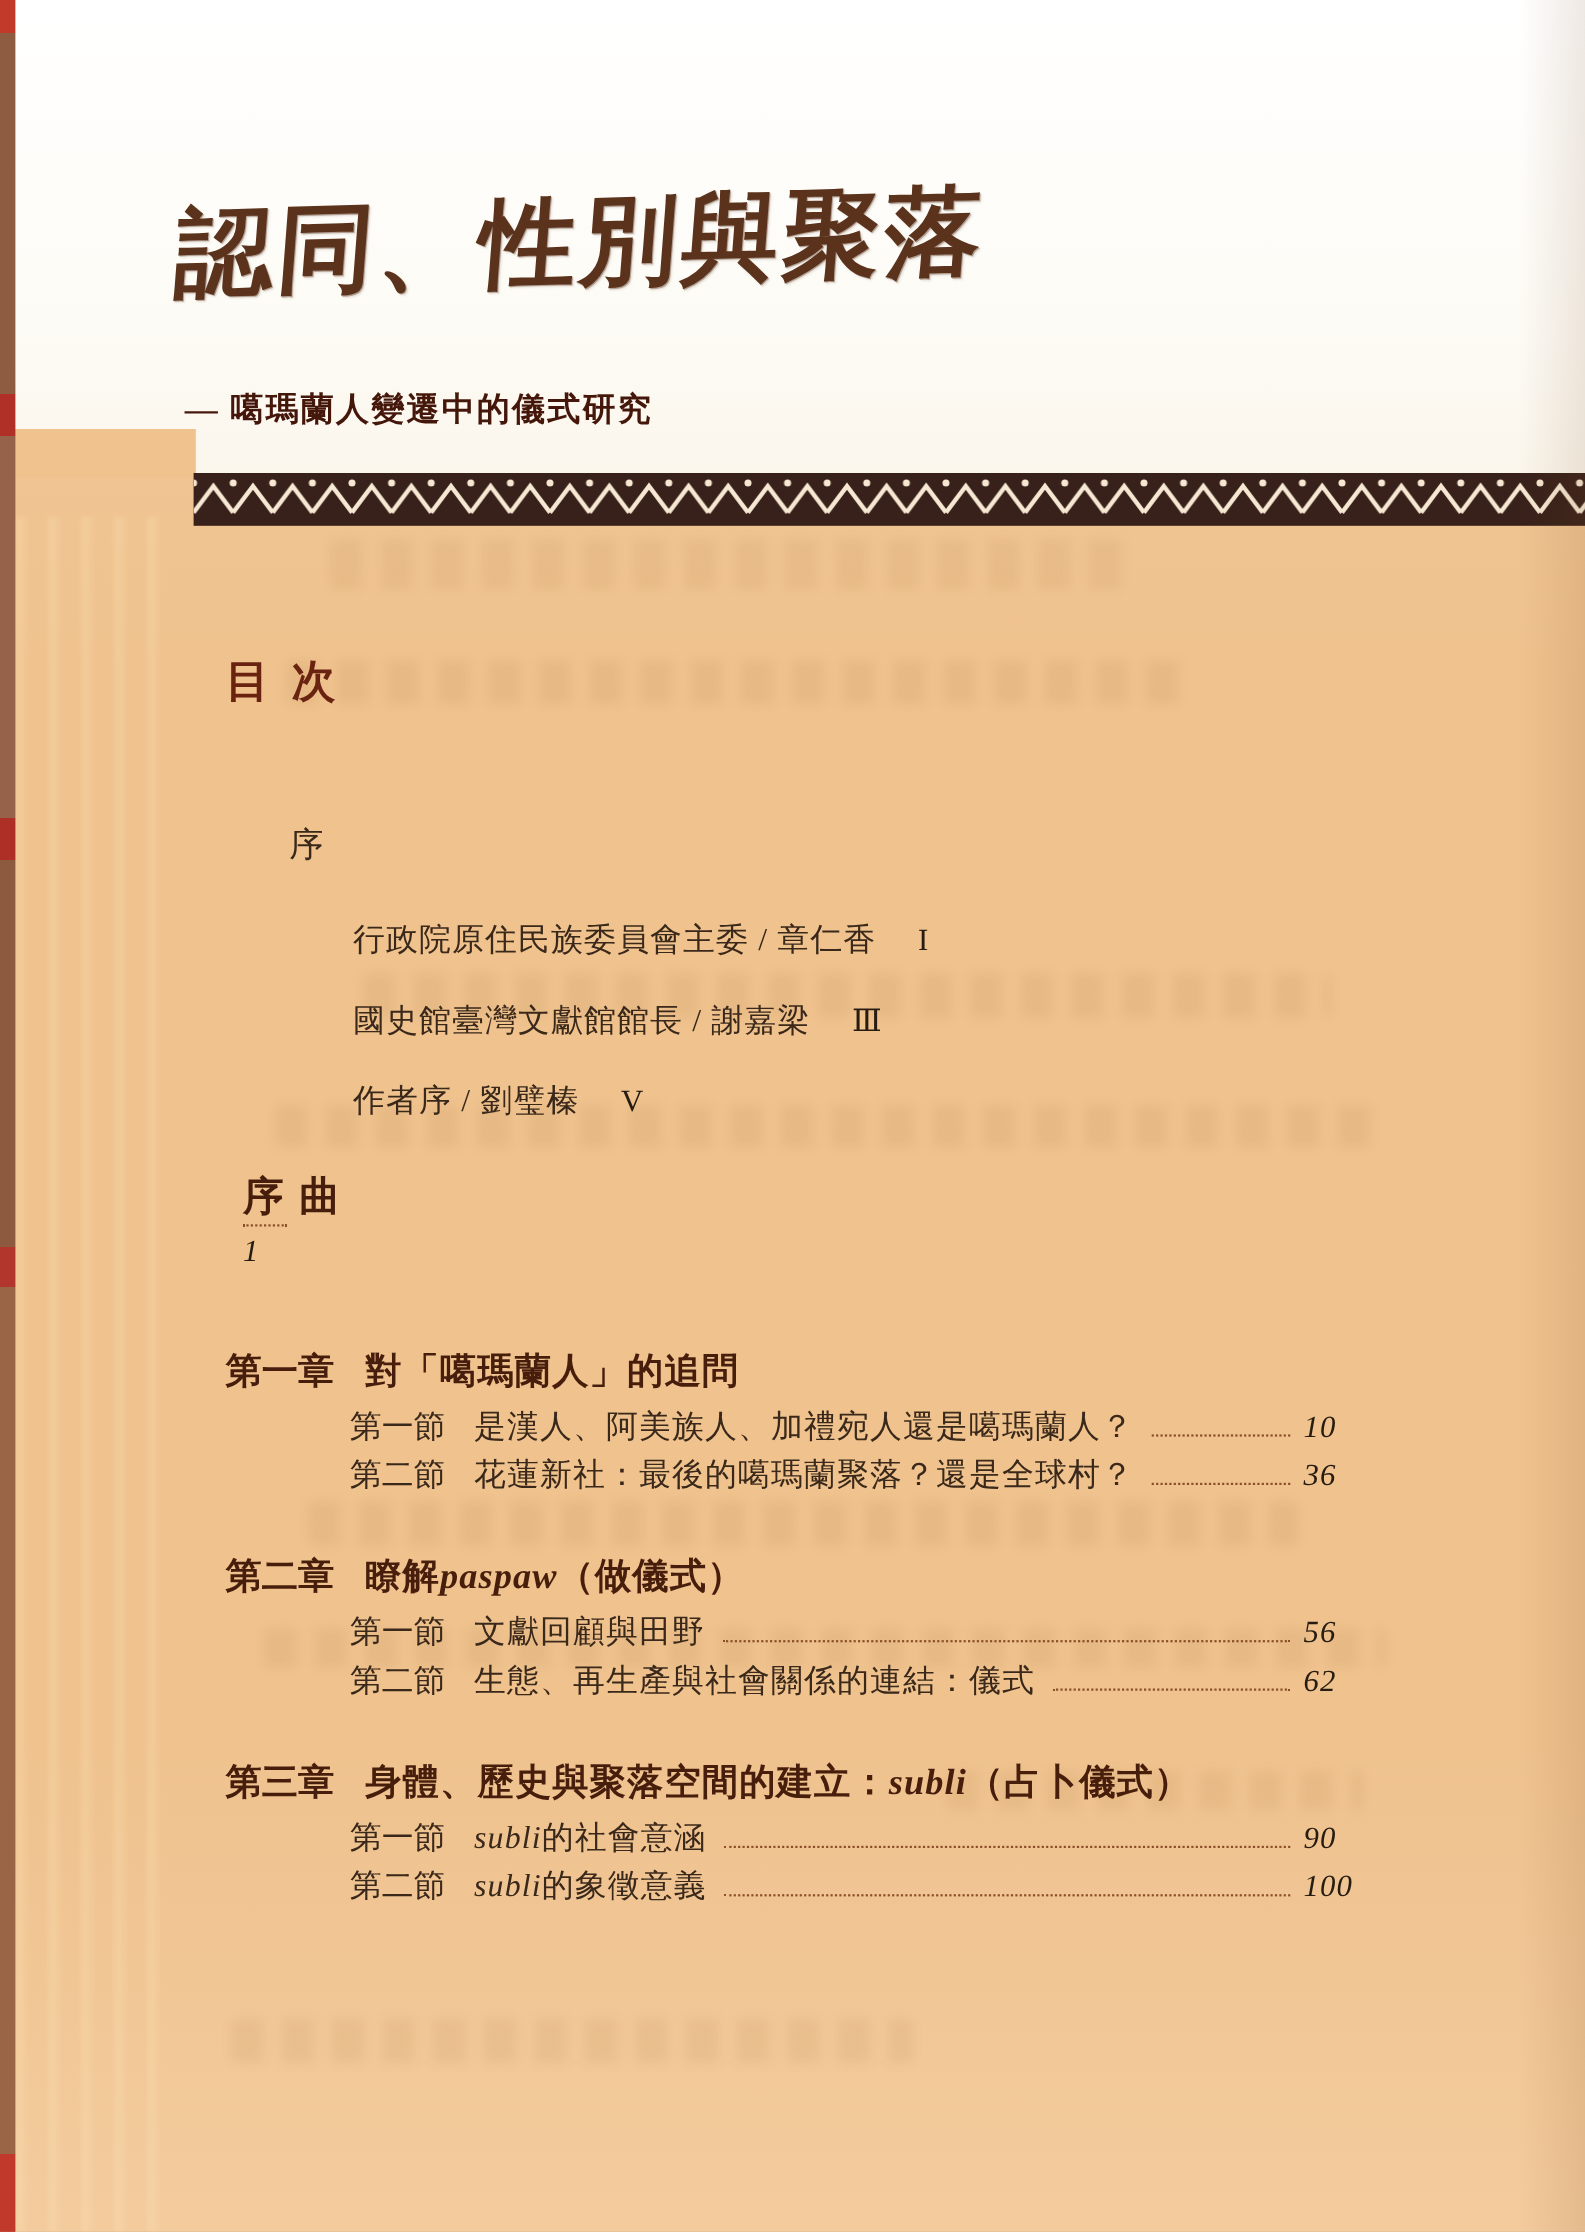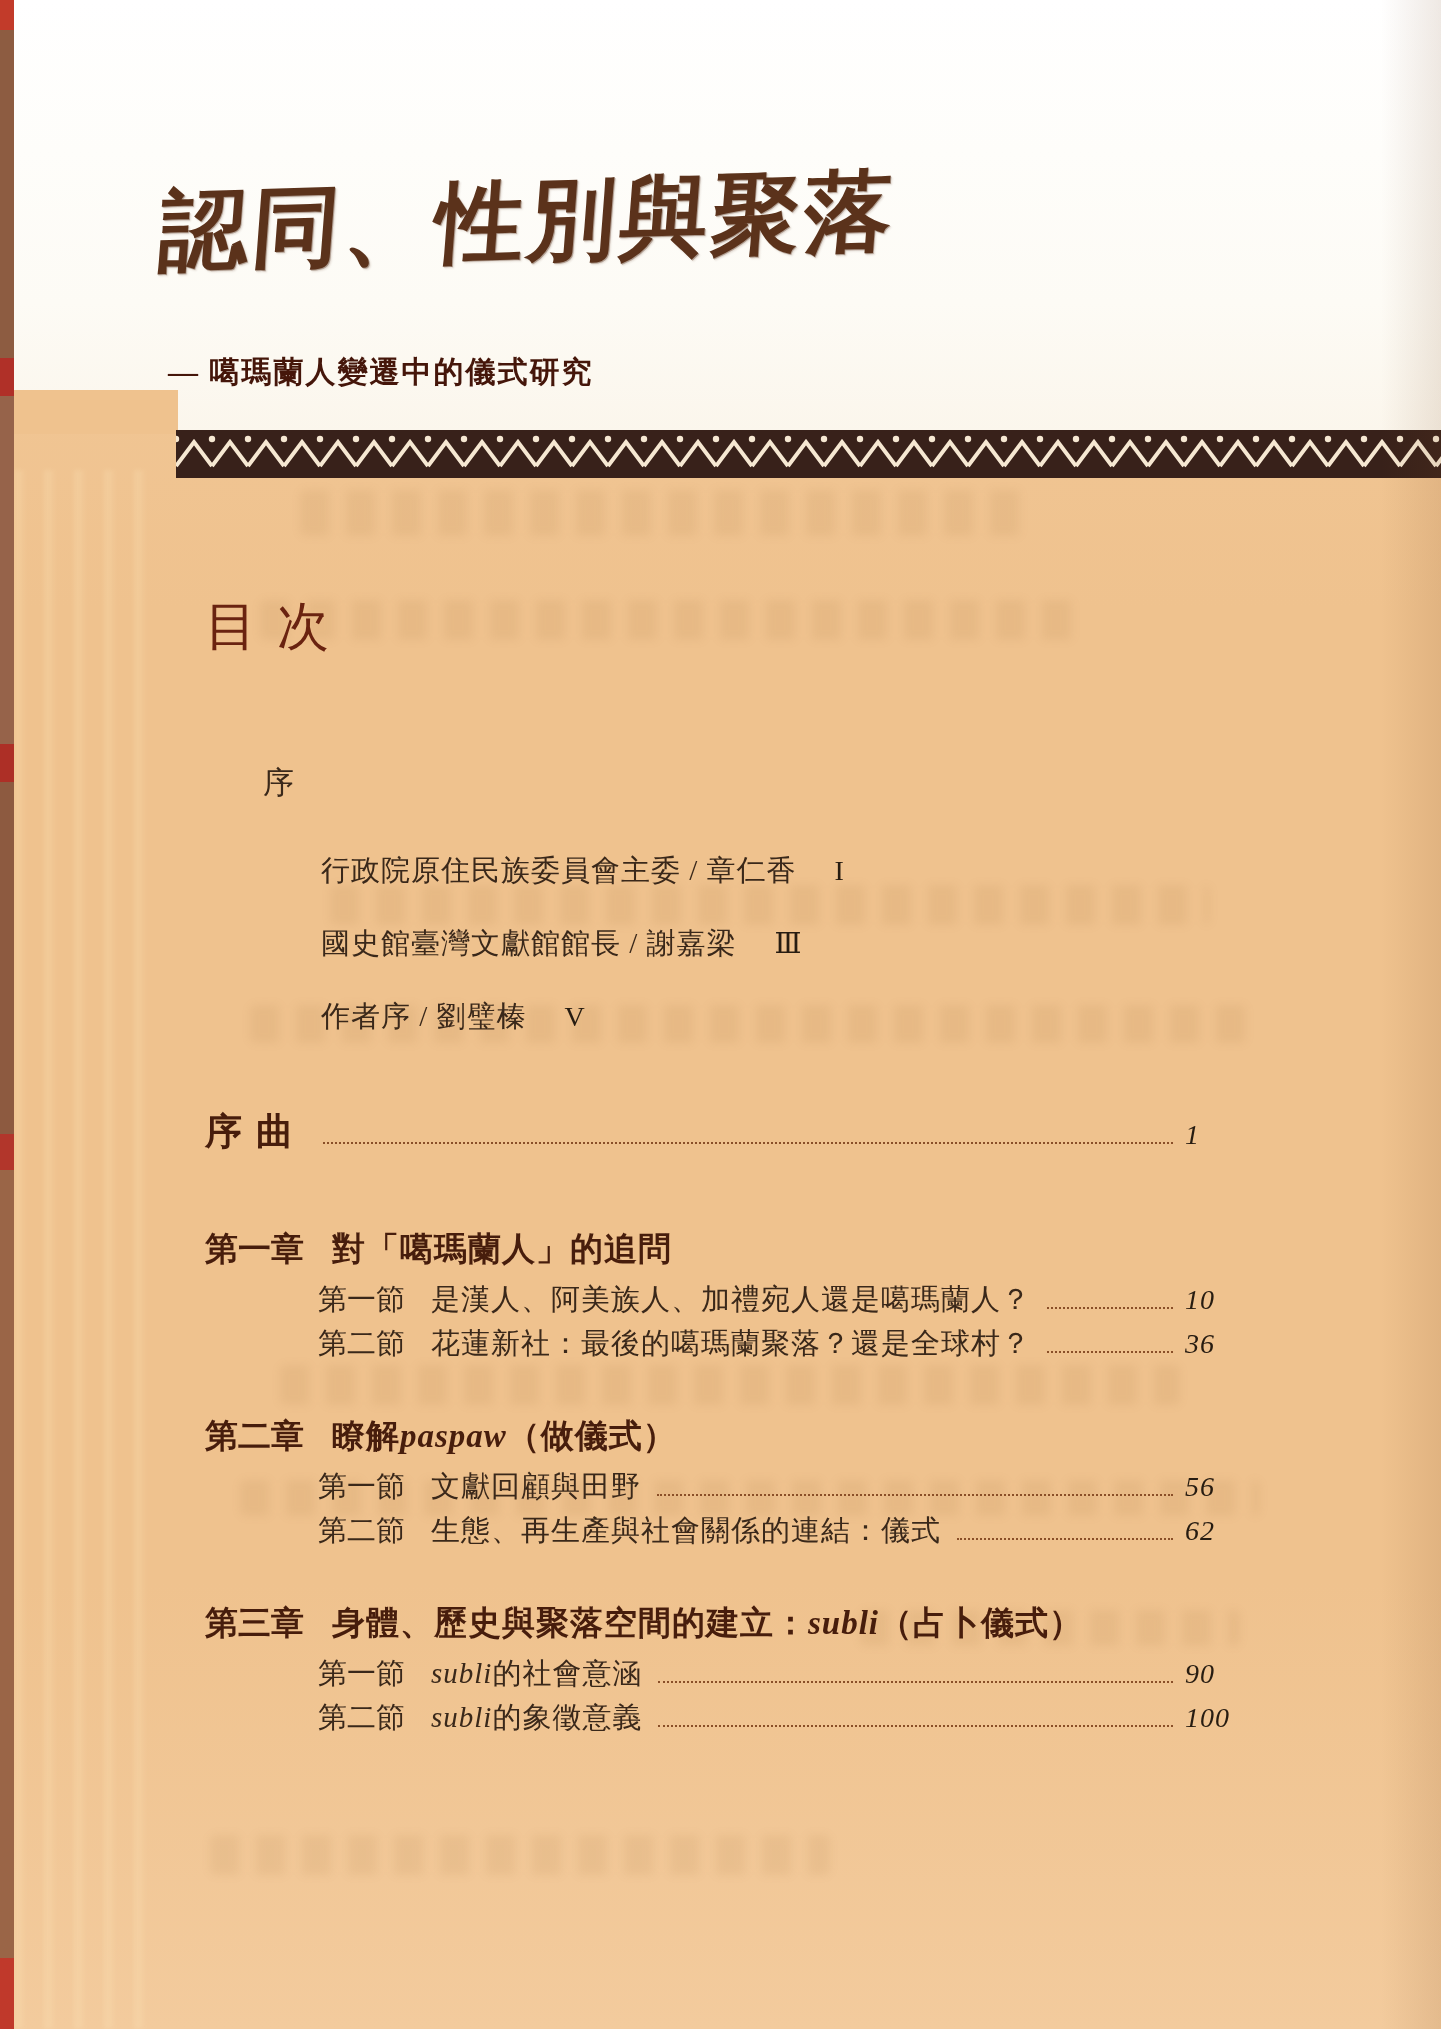--- a/index.html
+++ b/index.html
@@ -69,37 +69,37 @@
     background:repeating-linear-gradient(90deg, rgba(150,100,45,.18) 0 26px, rgba(150,100,45,0) 32px 46px);
     border-radius:6px;
   }
   
   .content{
     position:absolute;left:205px;top:432px;width:1028px;
     color:var(--text-ink);
   }
   .toc-heading{
     margin-top:160px;
-    font-size:52px;font-weight:400;letter-spacing:20px;
+    font-size:40px;font-weight:700;letter-spacing:20px;
     color:var(--toc-ink);
   }
   .preface-heading{
     margin-top:100px;margin-left:58px;
     font-size:31px;color:var(--text-ink);letter-spacing:2px;
   }
   .preface-entries{margin-top:30px;margin-left:116px;}
   .preface-entry{font-size:29px;line-height:72px;letter-spacing:1px;color:var(--text-ink);}
   .preface-entry .roman{margin-left:38px;font-size:28px;color:var(--pagenum-ink);}
   .row{display:flex;align-items:baseline;}
   .leader{flex:1 1 auto;border-bottom:2px dotted var(--leader-ink);margin:0 12px 7px 16px;min-width:40px;}
   .pagenum{
     flex:0 0 auto;min-width:48px;
     font-style:italic;font-size:28px;color:var(--pagenum-ink);letter-spacing:1px;
   }
-  .prologue-row{margin-top:54px;}
+  .prologue-row{margin-top:25px;flex-direction:column;}
   .prologue-label{font-size:37px;font-weight:700;letter-spacing:14px;color:var(--label-ink);}
   .chapter{margin-top:50px;}
   .chapter-first{margin-top:70px;}
   .chapter-head{display:flex;align-items:baseline;margin-bottom:8px;}
   .chapter-label{font-size:33px;font-weight:700;color:var(--label-ink);flex:0 0 auto;}
   .chapter-title{font-size:33px;font-weight:700;color:var(--label-ink);margin-left:28px;letter-spacing:1px;}
   .section-row{margin-top:4px;margin-left:113px;}
   .section-label{font-size:29px;color:var(--text-ink);flex:0 0 auto;}
   .section-title{font-size:29px;color:var(--text-ink);margin-left:26px;letter-spacing:1px;flex:0 0 auto;}
   .it{font-style:italic;}

